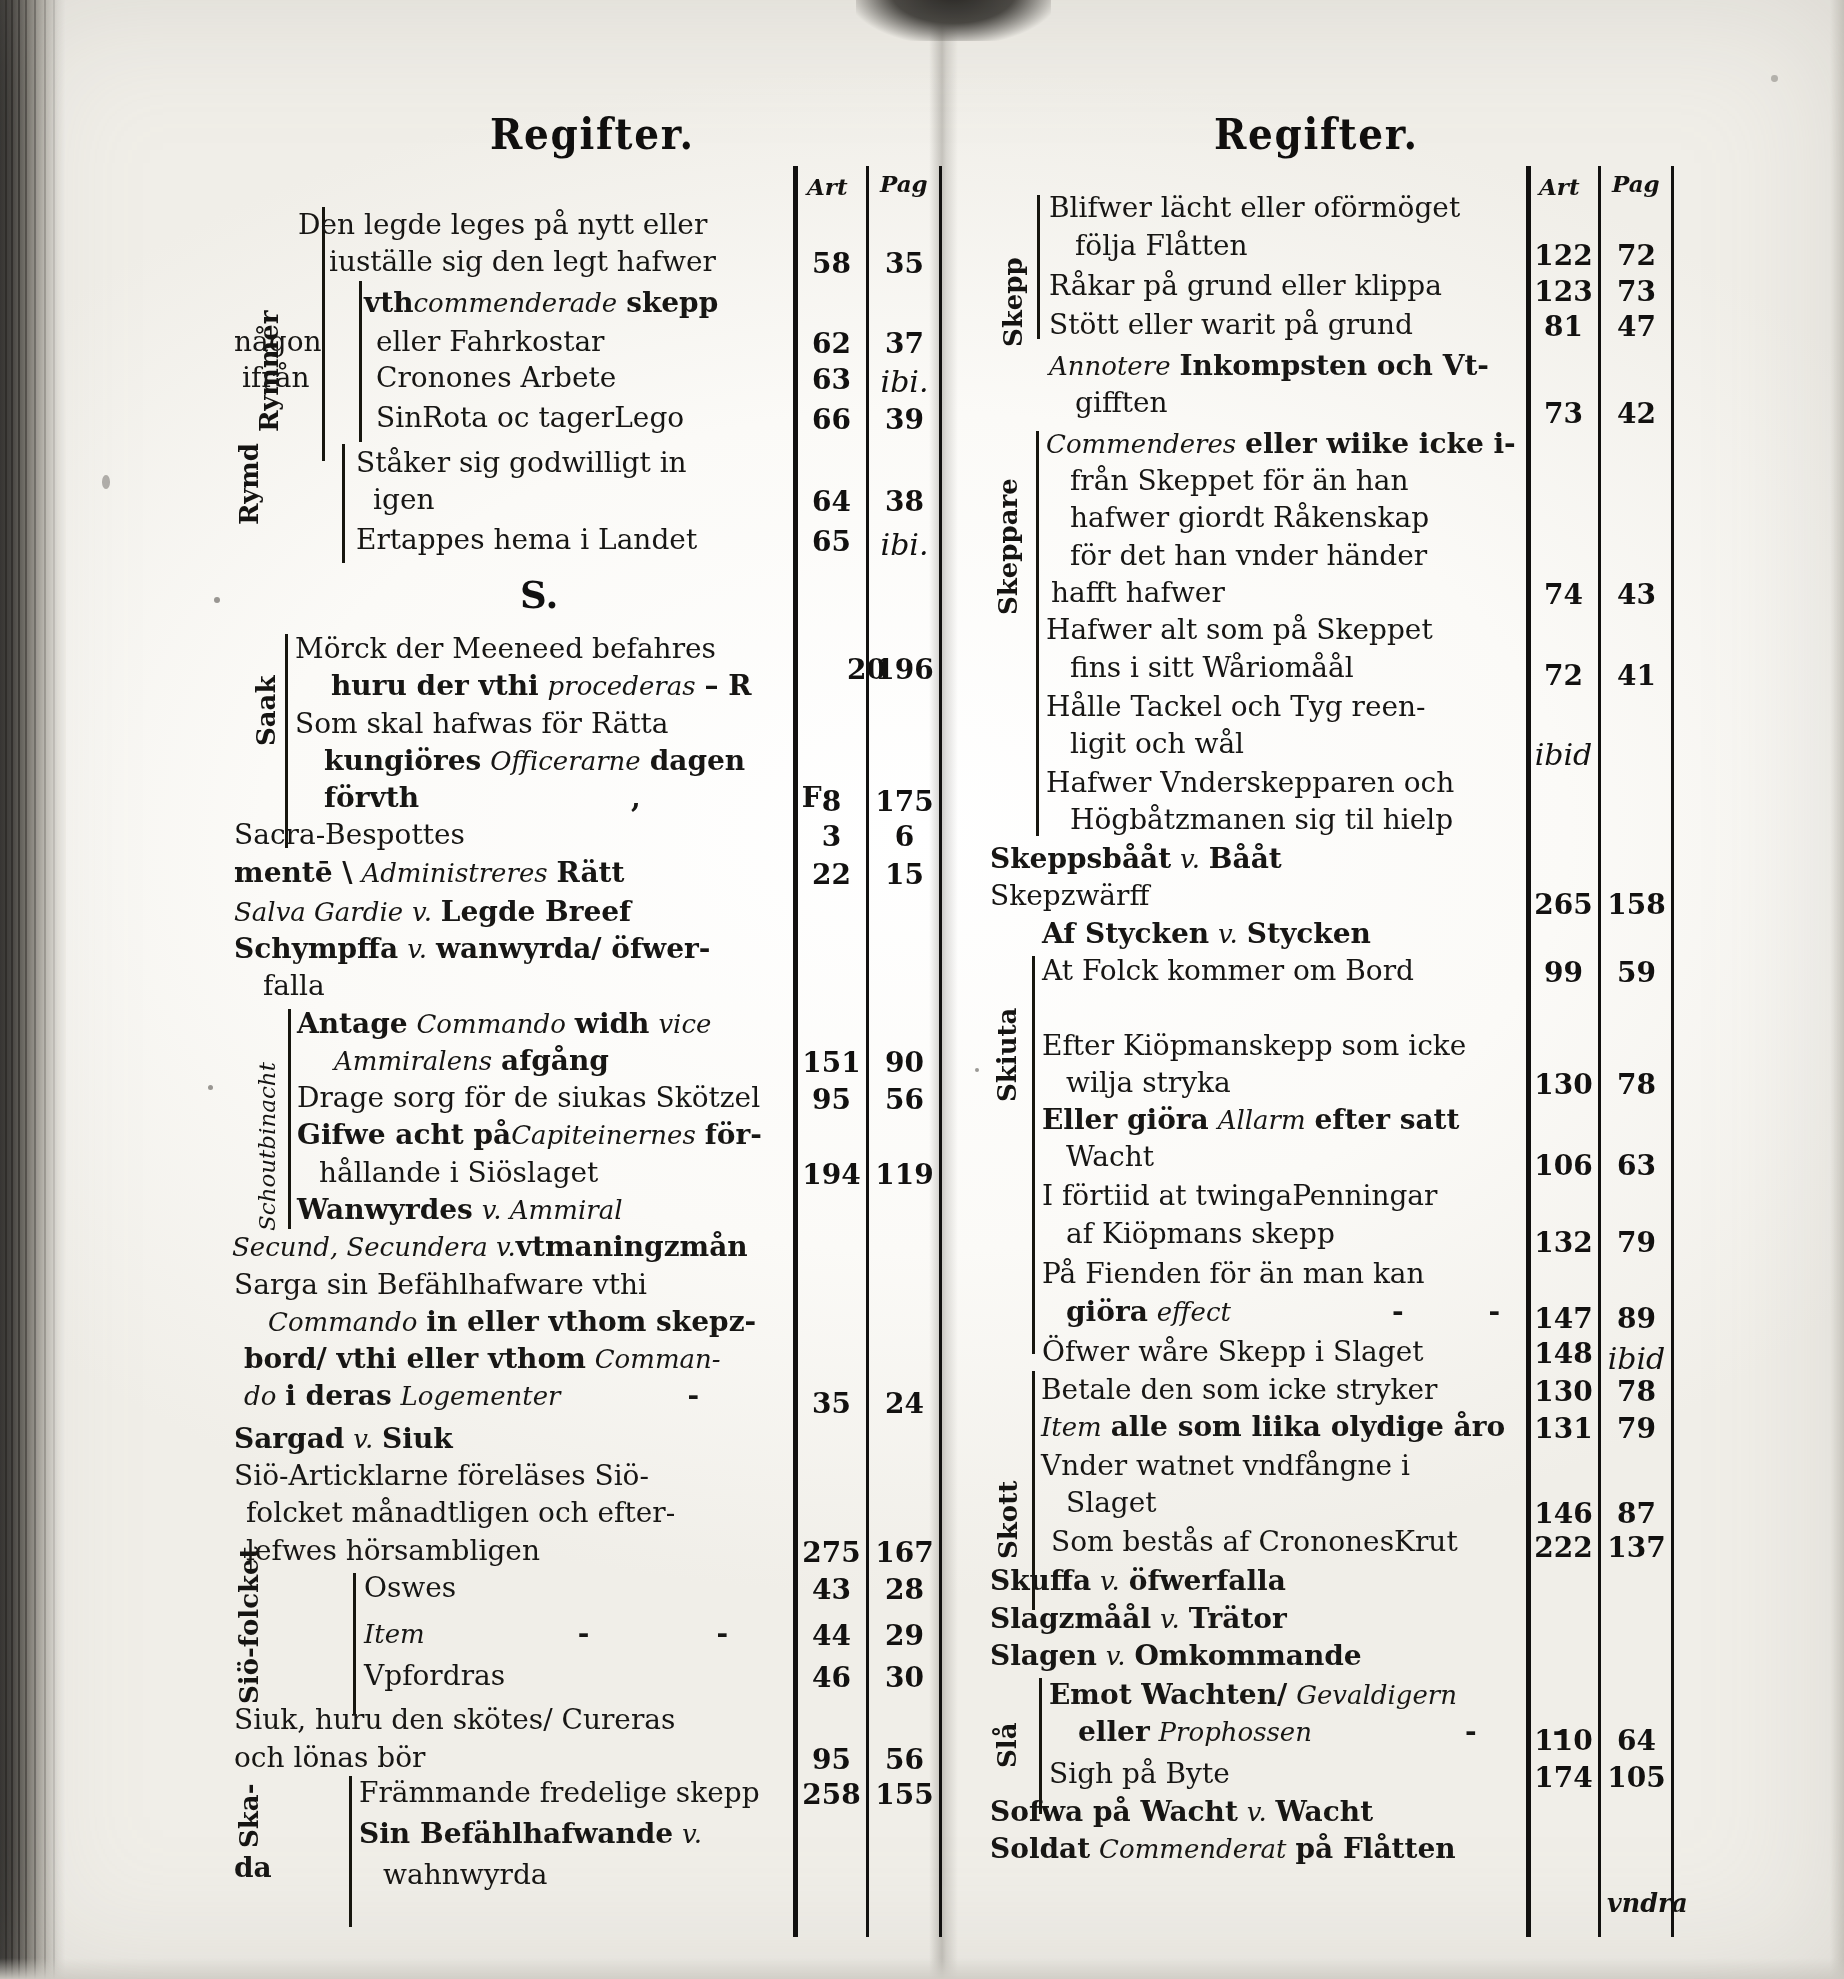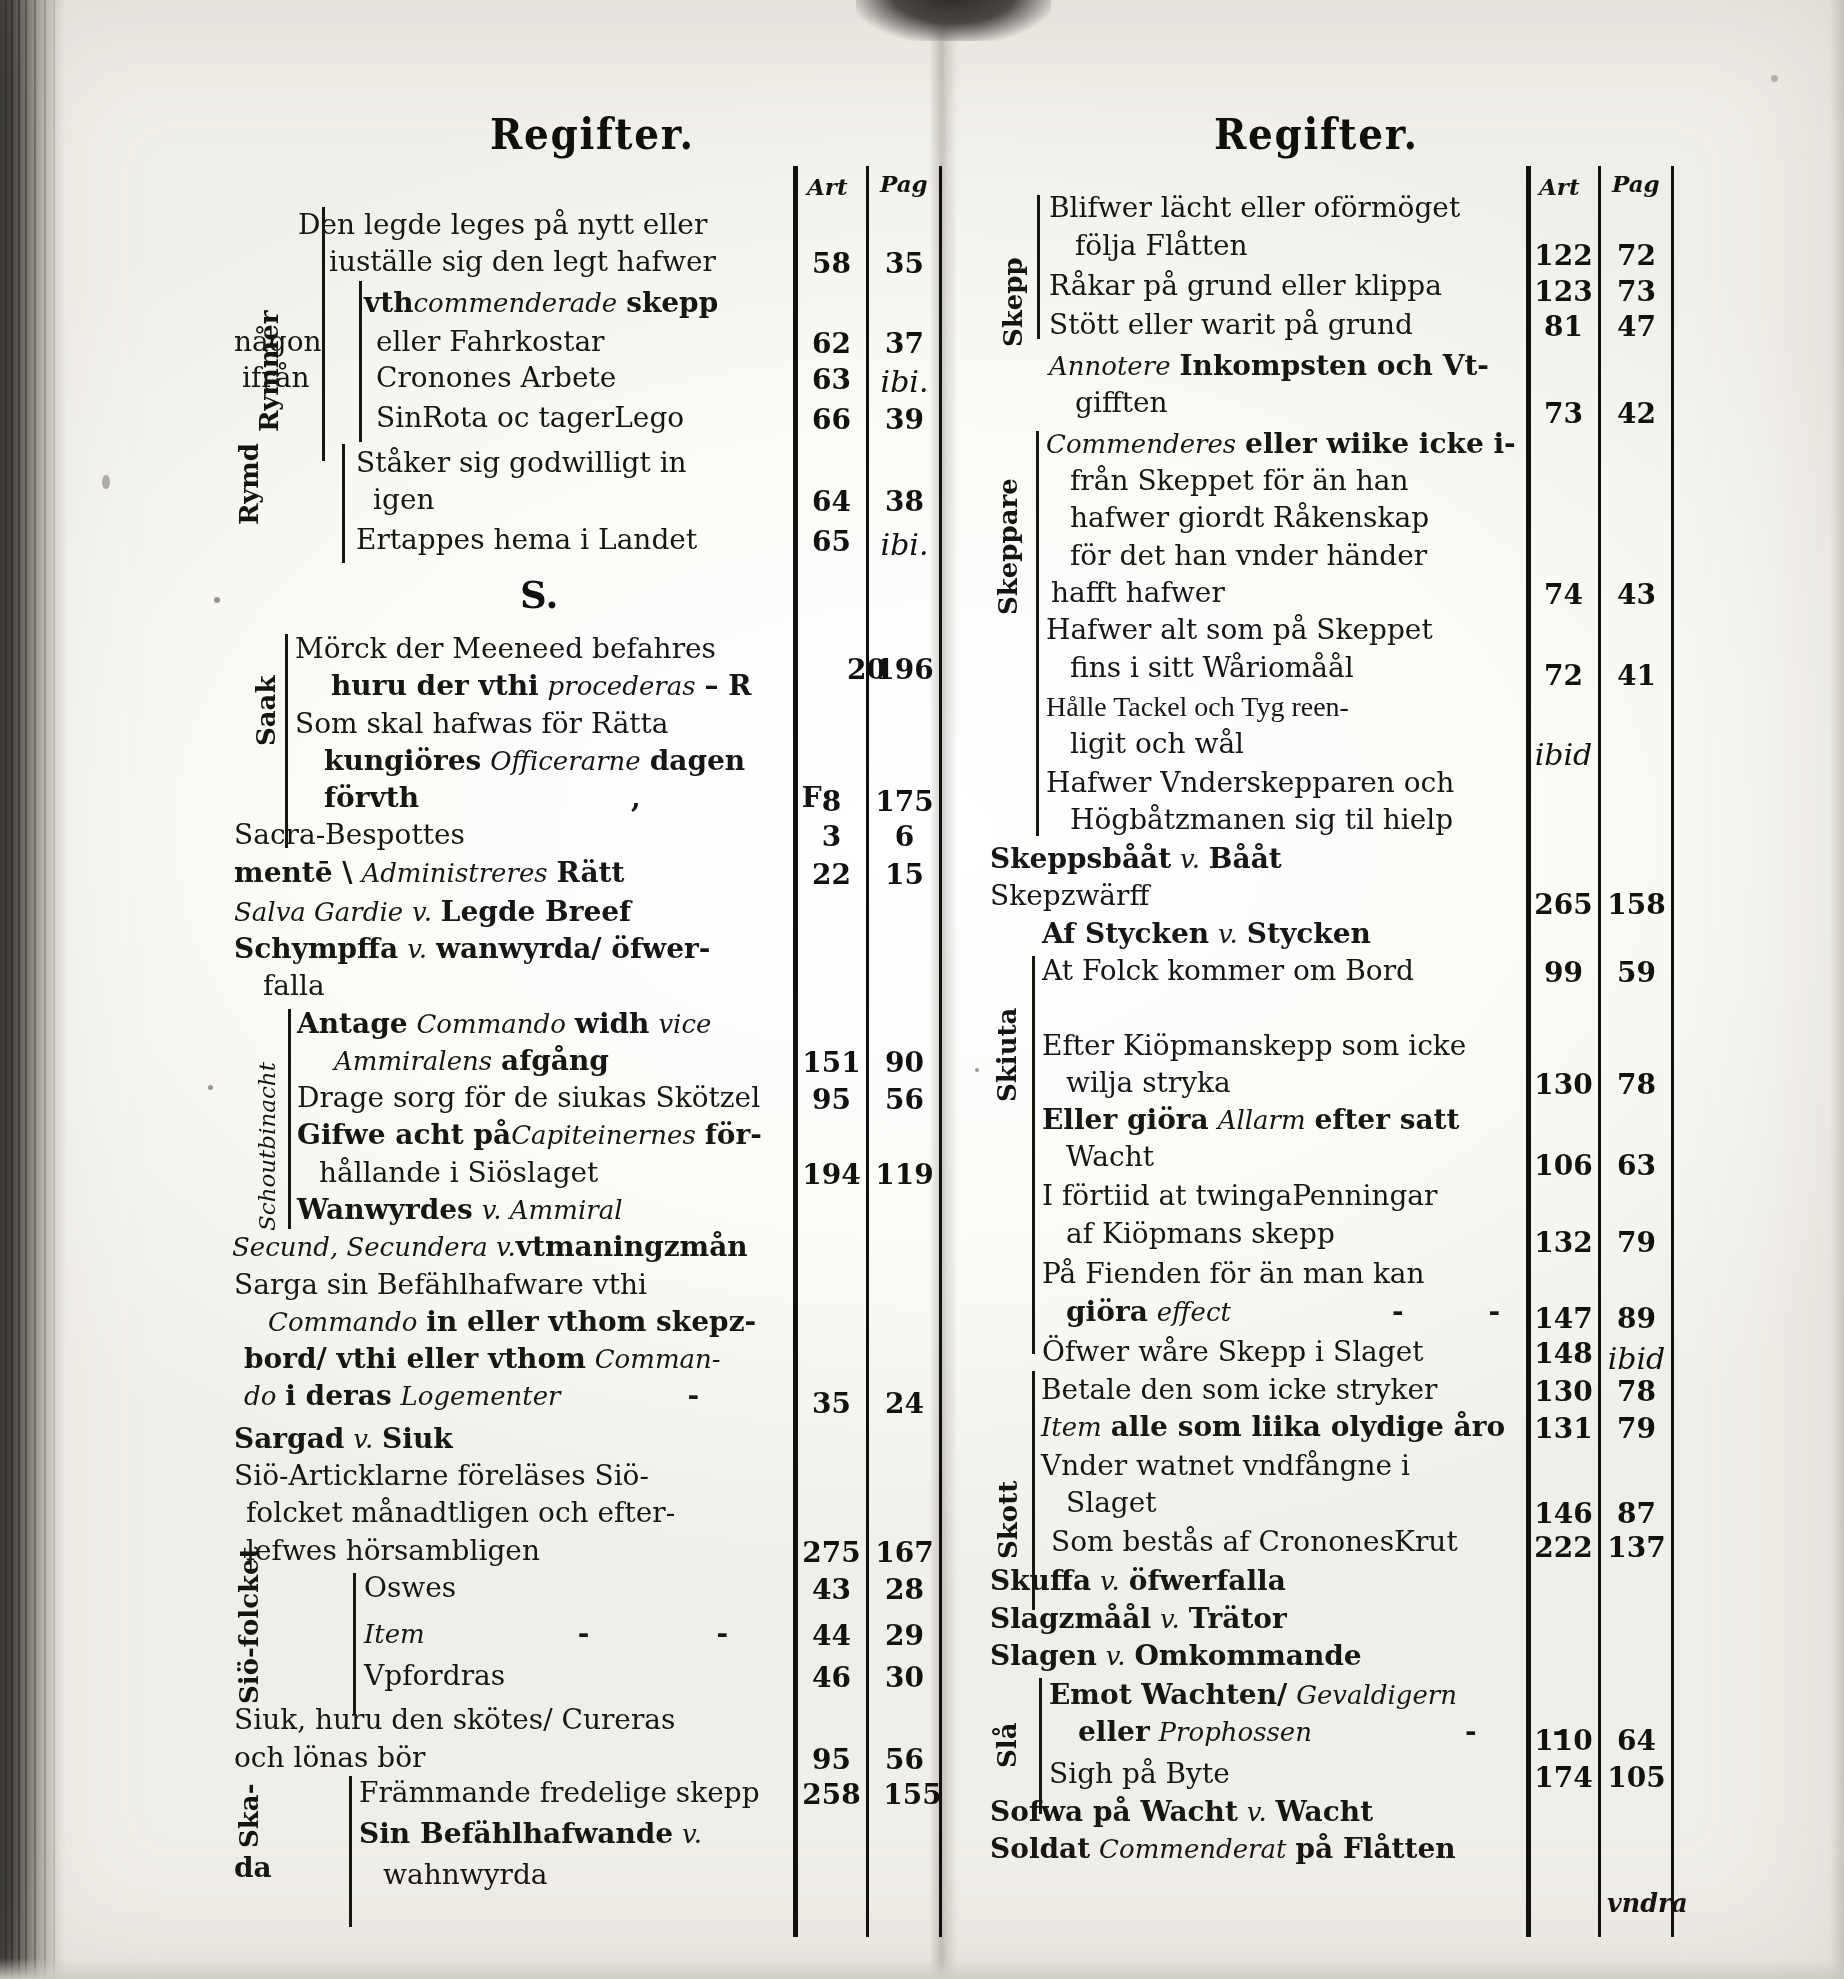--- a/index.html
+++ b/index.html
@@ -288,21 +288,21 @@
   <div class="ln" style="left:234px;top:1743px;">och lönas bör</div>
   <div class="num" style="left:795px;top:1743px;">95</div>
   <div class="num" style="left:868px;top:1743px;">56</div>
 
   <div class="vlabel" style="left:234px;top:1848px;">Ska-</div>
   <div class="ln" style="left:234px;top:1853px;"><b>da</b></div>
   <div class="brk" style="left:349px;top:1776px;height:151px;"></div>
 
   <div class="ln" style="left:359px;top:1778px;">Främmande fredelige skepp</div>
   <div class="num" style="left:795px;top:1778px;">258</div>
-  <div class="num" style="left:868px;top:1778px;margin-left:8px;">155</div>
+  <div class="num" style="left:868px;top:1778px;">155</div>
 
   <div class="ln" style="left:359px;top:1819px;"><b>Sin Befählhafwande</b> <i>v.</i></div>
   <div class="ln" style="left:383px;top:1860px;">wahnwyrda</div>
 
   <div class="vlabel" style="left:998px;top:347px;">Skepp</div>
   <div class="brk" style="left:1037px;top:195px;height:144px;"></div>
 
   <div class="ln" style="left:1049px;top:193px;">Blifwer lächt eller oförmöget</div>
   <div class="ln" style="left:1075px;top:231px;">följa Flåtten</div>
   <div class="num" style="left:1527px;top:239px;">122</div>
@@ -330,21 +330,21 @@
   <div class="ln" style="left:1070px;top:541px;">för det han vnder händer</div>
   <div class="ln" style="left:1051px;top:578px;">hafft hafwer</div>
   <div class="num" style="left:1527px;top:578px;">74</div>
   <div class="num" style="left:1600px;top:578px;">43</div>
 
   <div class="ln" style="left:1046px;top:615px;">Hafwer alt som på Skeppet</div>
   <div class="ln" style="left:1070px;top:653px;">fins i sitt Wåriomåål</div>
   <div class="num" style="left:1527px;top:659px;">72</div>
   <div class="num" style="left:1600px;top:659px;">41</div>
 
-  <div class="ln" style="left:1046px;top:692px;font-family:Liberation Serif, serif;">Hålle Tackel och Tyg reen-</div>
+  <div class="ln" style="left:1046px;top:692px;">Hålle Tackel och Tyg reen-</div>
   <div class="ln" style="left:1070px;top:729px;">ligit och wål</div>
   <div class="num it" style="left:1527px;top:737px;">ibid</div>
 
   <div class="ln" style="left:1046px;top:768px;">Hafwer Vnderskepparen och</div>
   <div class="ln" style="left:1070px;top:805px;">Högbåtzmanen sig til hielp</div>
 
   <div class="ln" style="left:990px;top:844px;"><b>Skeppsbååt</b> <i>v.</i> <b>Bååt</b></div>
   <div class="ln" style="left:990px;top:881px;">Skepzwärff</div>
   <div class="num" style="left:1527px;top:888px;">265</div>
   <div class="num" style="left:1600px;top:888px;">158</div>

